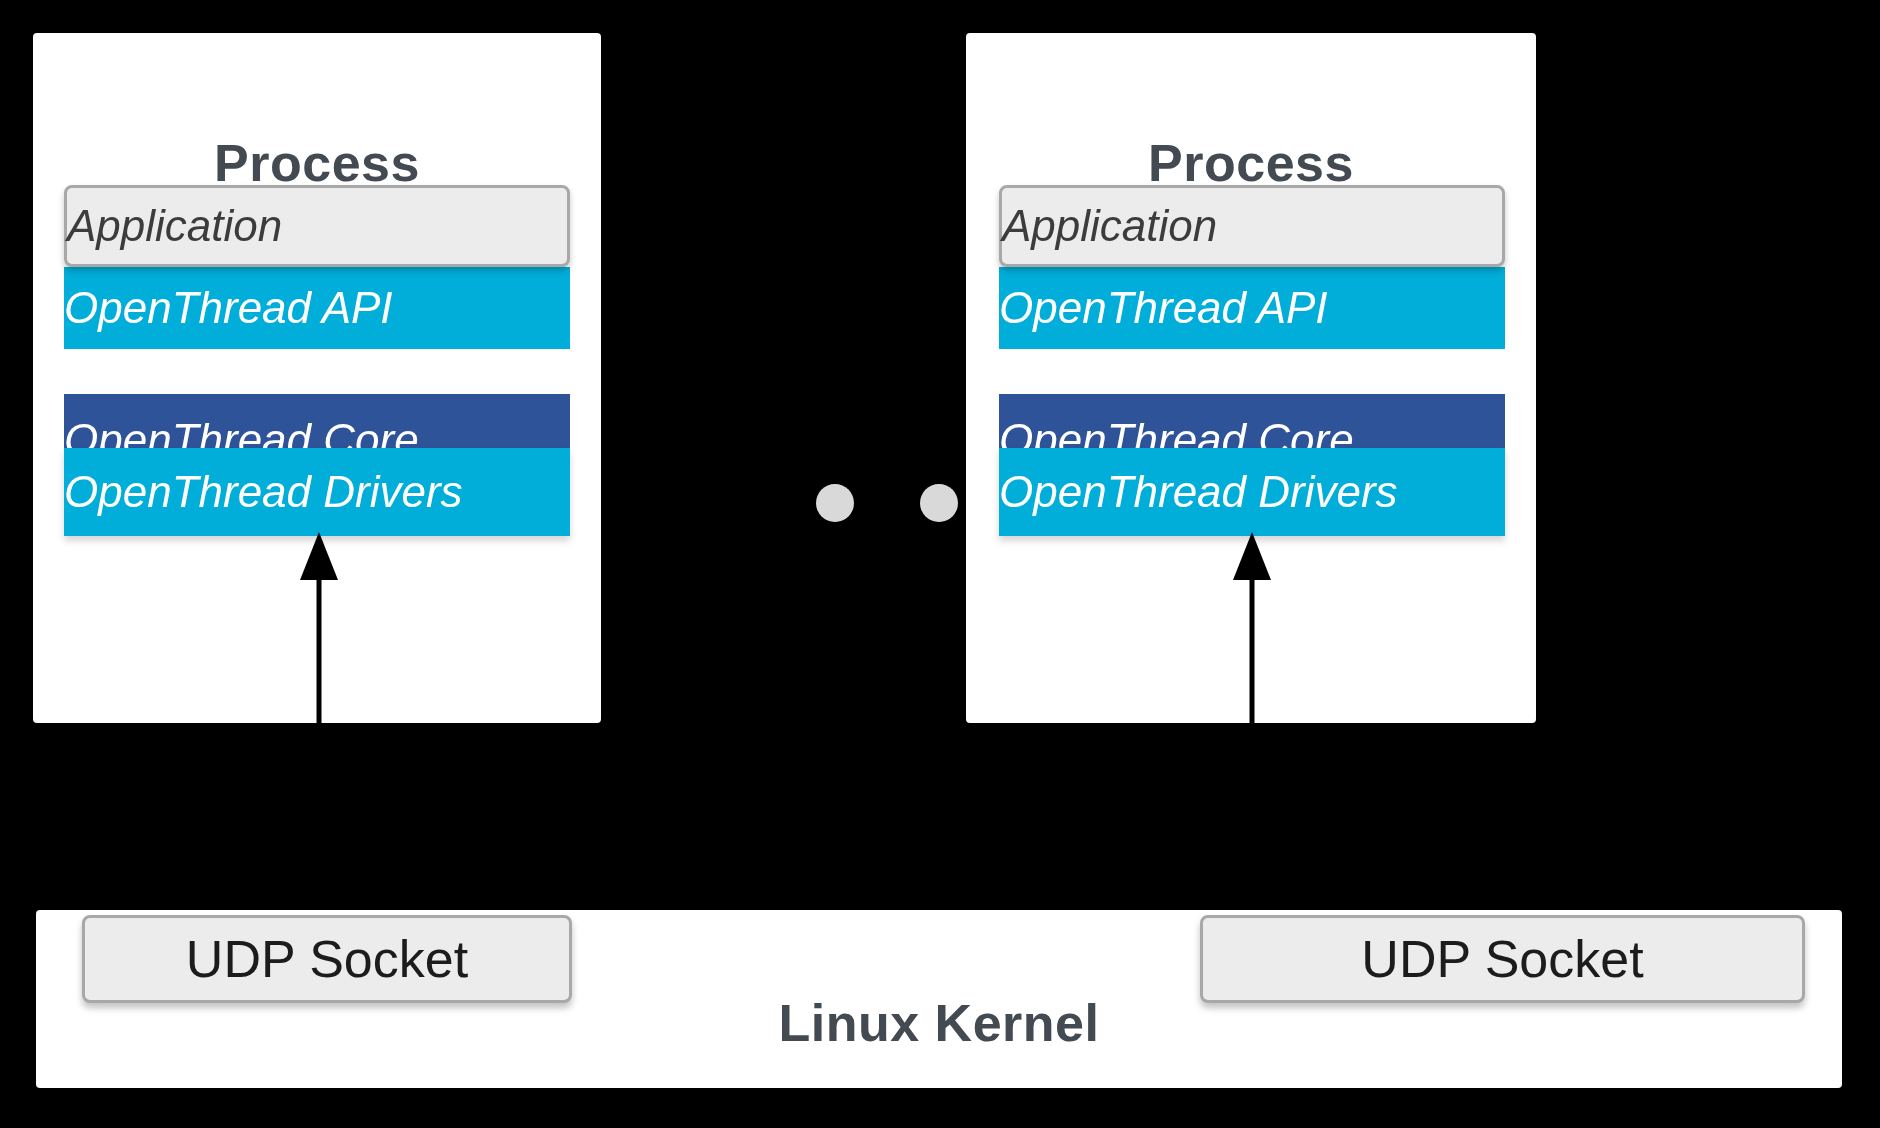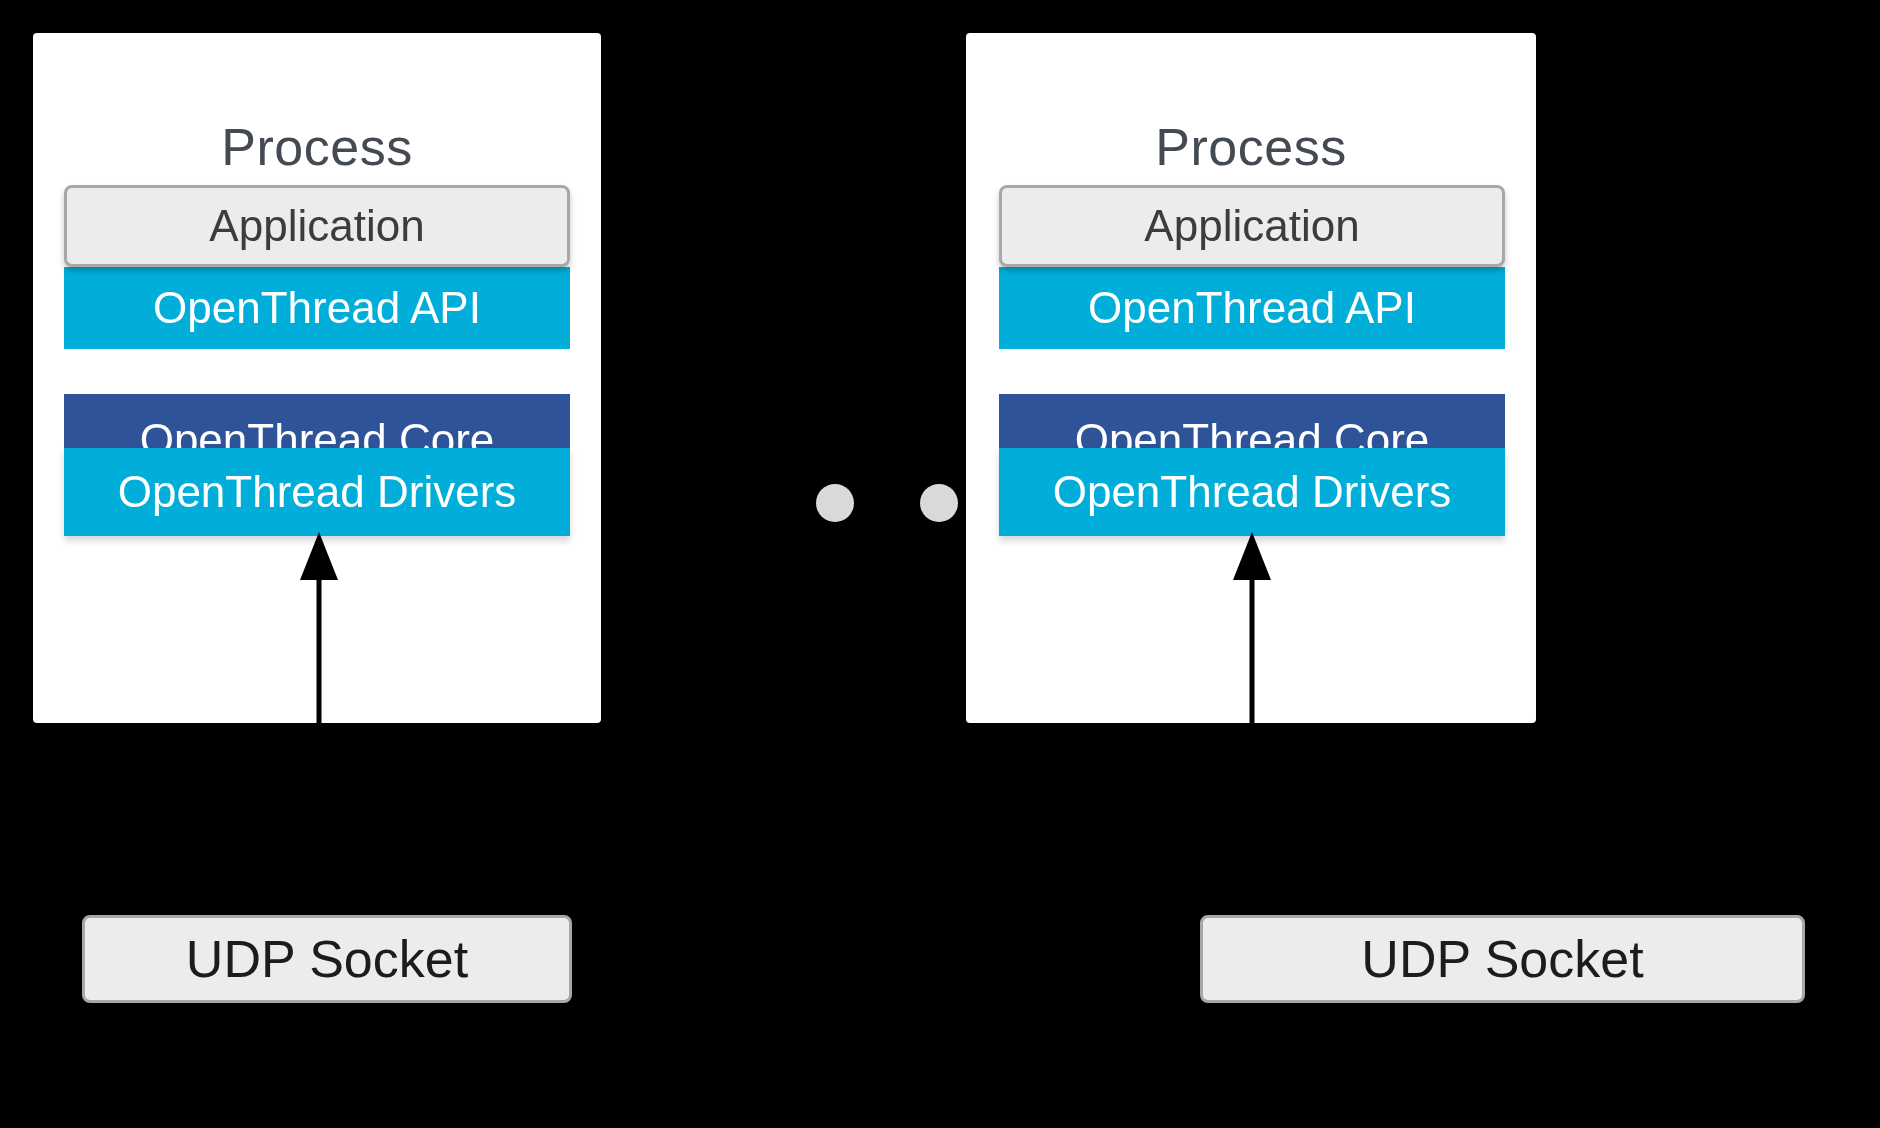--- a/index.html
+++ b/index.html
@@ -22,32 +22,34 @@
     background: #ffffff;
     border-radius: 4px;
     box-shadow: 0 2px 5px rgba(0,0,0,0.35);
   }
   .process-title {
     position: absolute;
     left: 0;
     right: 0;
     text-align: center;
     font-size: 52px;
-    font-weight: normal;
+    font-weight: bold;
     color: #434a52;
     letter-spacing: 0.5px;
+    margin-top: 16px;
   }
 
   
   .layer {
     position: absolute;
     display: flex;
     align-items: center;
-    justify-content: center;
+    justify-content: flex-start;
     box-sizing: border-box;
+    font-style: italic;
   }
   .layer-label {
     font-size: 44px;
     line-height: 1;
   }
   .layer.app {
     background: #ececec;
     border: 3px solid #a8a8a8;
     border-radius: 8px;
     box-shadow: 0 4px 6px rgba(0,0,0,0.22);
@@ -182,20 +184,23 @@
 
   <div class="layer drivers" style="left:999px; top:448px; width:506px; height:88px;">
     <span class="layer-label">OpenThread Drivers</span>
   </div>
 
   <svg class="arrow-svg" style="left:1223px; top:530px;" width="58" height="196" viewBox="0 0 58 196">
     <line x1="29" y1="196" x2="29" y2="42" stroke="#000000" stroke-width="5"></line>
     <polygon points="29,2 48,50 10,50" fill="#000000"></polygon>
   </svg>
 
+  <div class="kernel-card" style="left:36px; top:910px; width:1806px; height:178px;">
+    <div class="kernel-title" style="left:0; right:0; top:83px;">Linux Kernel</div>
+  </div>
 
   <div class="socket-box" style="left:82px; top:915px; width:490px; height:88px;">
     <span class="socket-label">UDP Socket</span>
   </div>
 
   <div class="socket-box" style="left:1200px; top:915px; width:605px; height:88px;">
     <span class="socket-label">UDP Socket</span>
   </div>
 
 </div>

